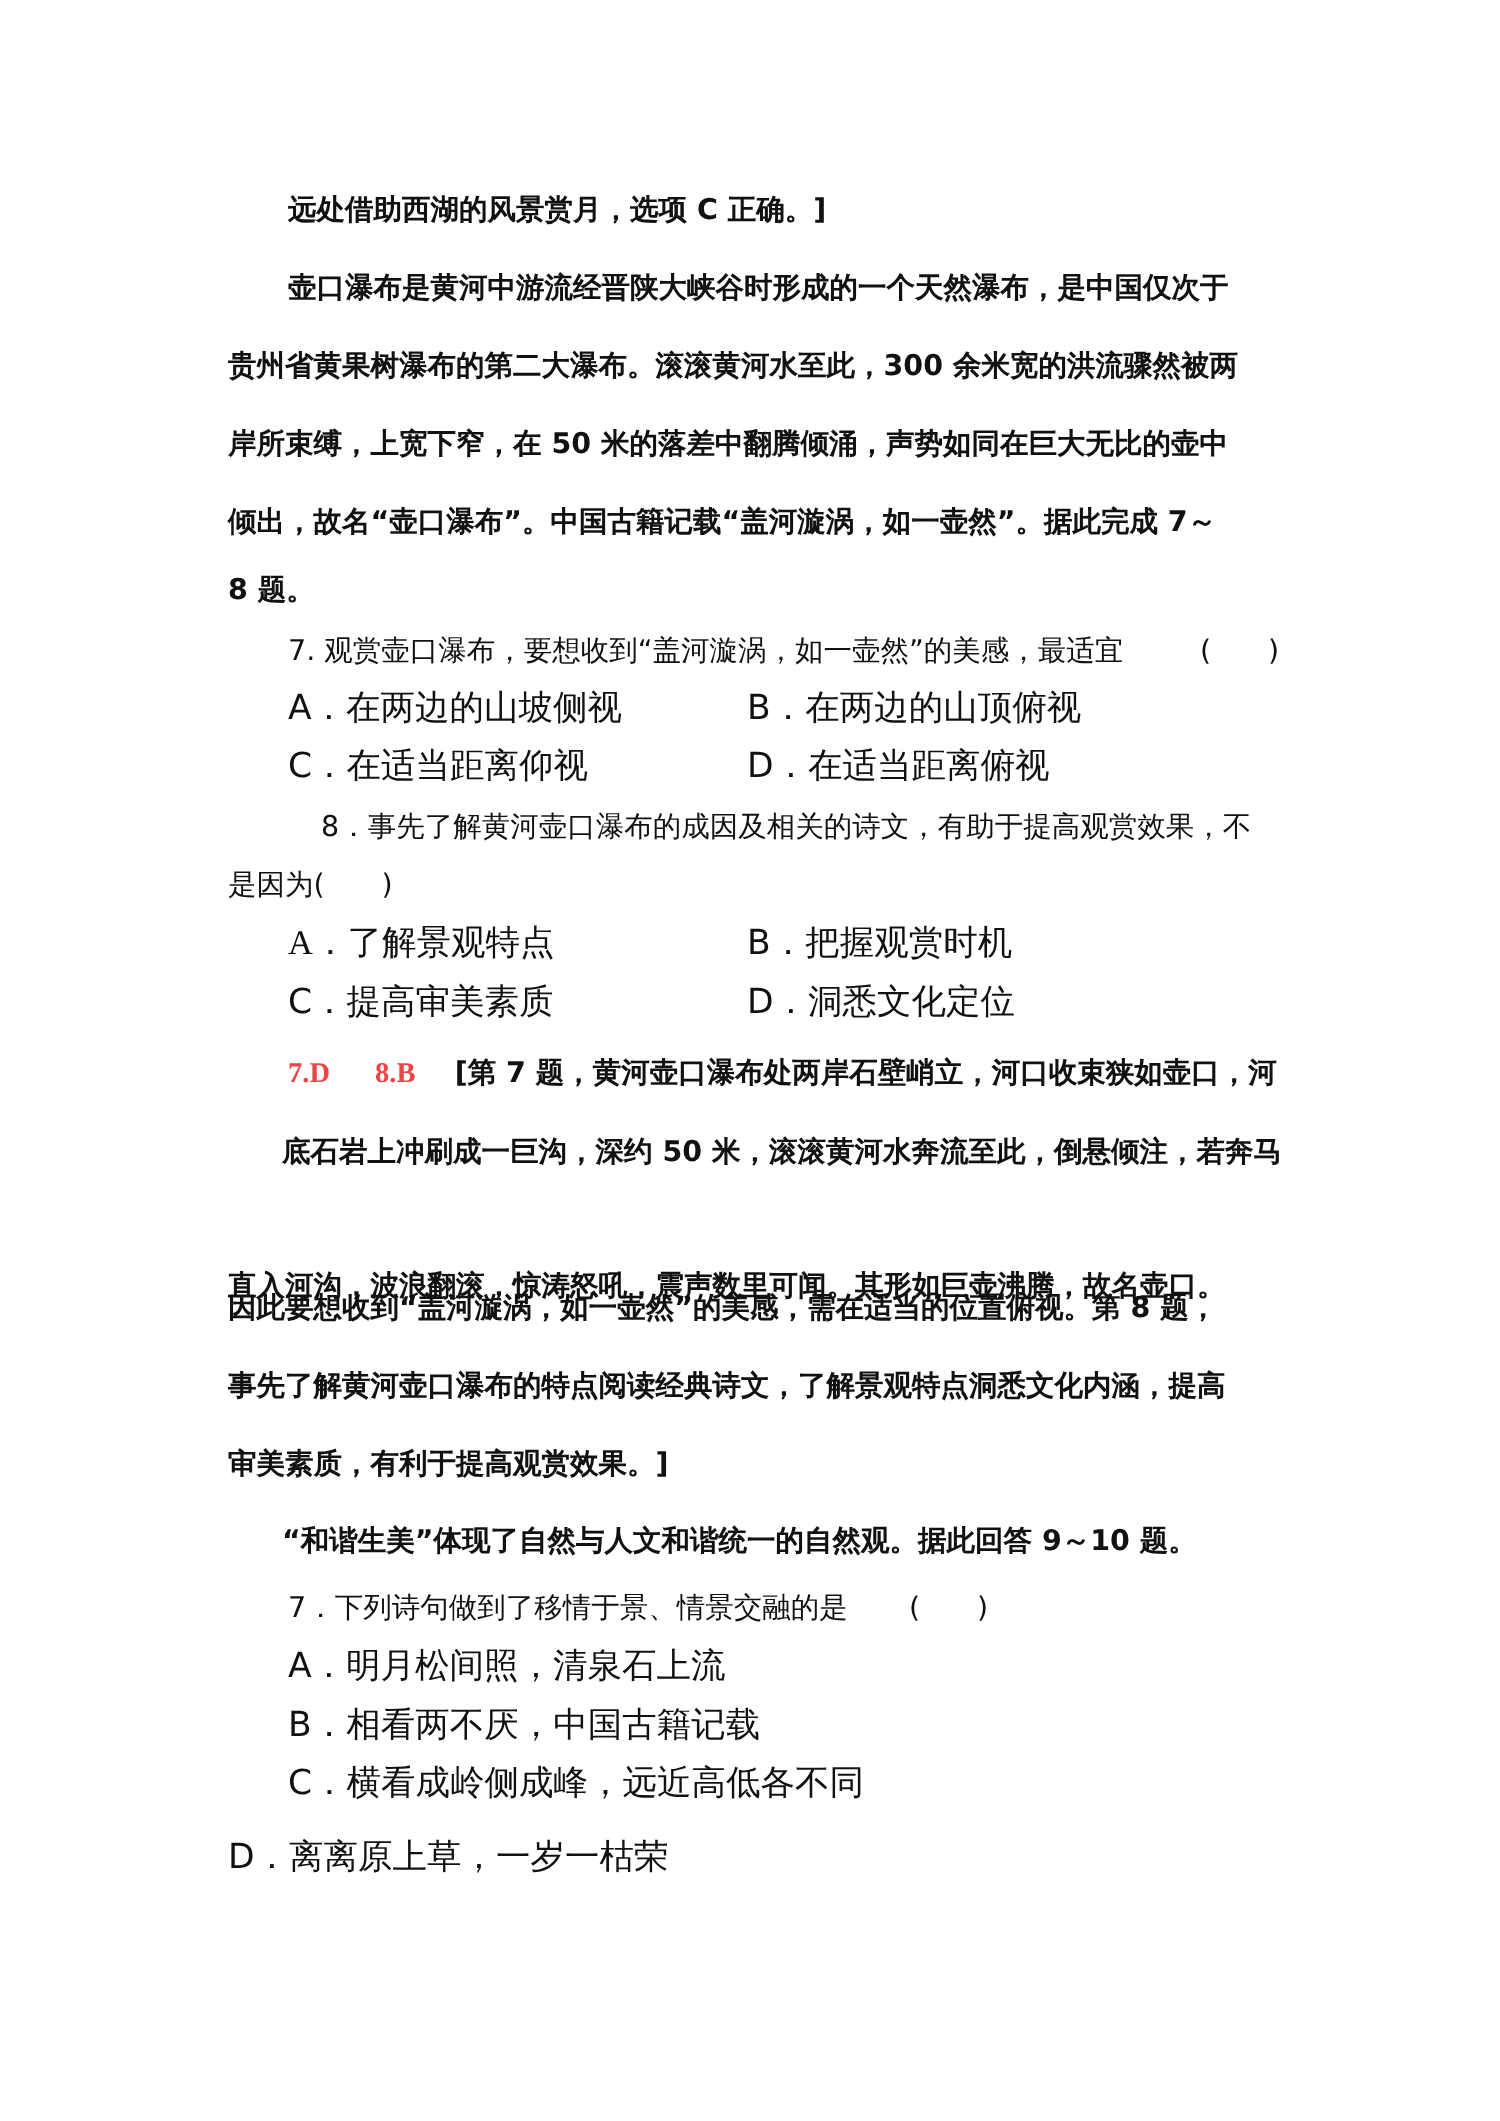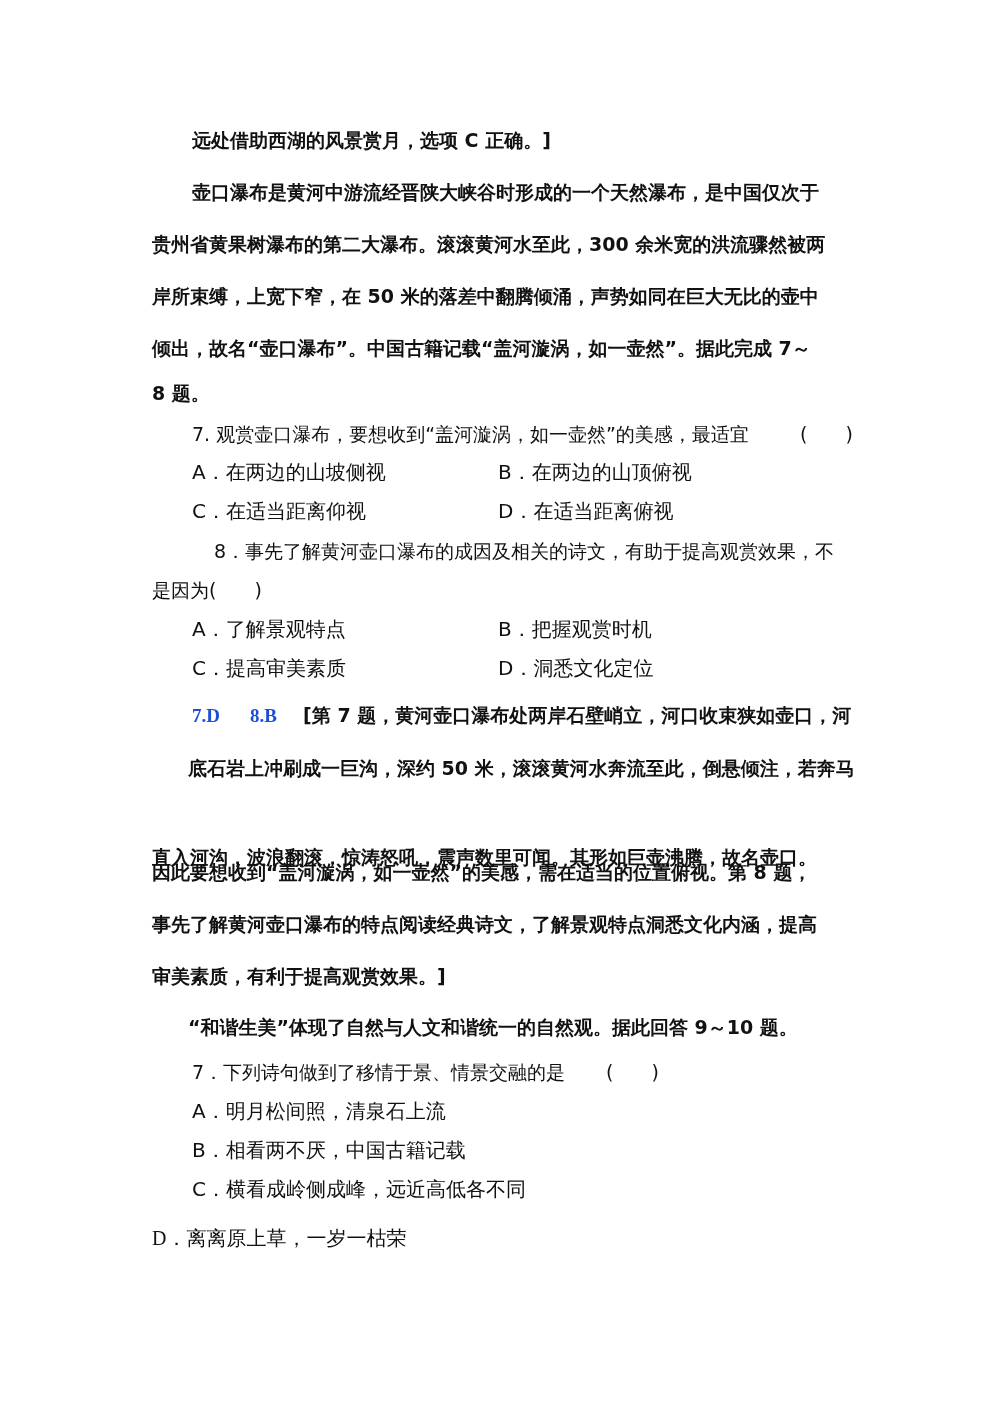--- a/index.html
+++ b/index.html
@@ -2,22 +2,22 @@
 <html><head>
 <meta charset="utf-8">
 <style>
   html, body { margin:0; padding:0; background:#ffffff; }
   body { width:1000px; height:1414px; position:relative; overflow:hidden;
          font-family:"DejaVu Sans", sans-serif; color:#111; }
   .line { position:absolute; left:0; white-space:nowrap; font-size:19px; line-height:24px; }
   .bold { font-weight:bold; }
   .ind { left:192px; }
   .noind { left:152px; }
-  .red { color:#1d4ed8; font-family:"Liberation Serif", serif; font-weight:bold; font-size:19px; }
-  .opt { position:absolute; white-space:nowrap; font-size:20px; line-height:24px; }
+  .red { color:#ef4444; font-family:"Liberation Serif", serif; font-weight:bold; font-size:19px; }
+  .opt { position:absolute; white-space:nowrap; font-size:23px; line-height:24px; }
 </style>
 </head>
 <body>
 
 <div>
 
   <div class="line bold ind" style="top:128px;">远处借助西湖的风景赏月，选项 C 正确。]</div>
 
   <div>
     <div class="line bold ind" style="top:180px;">壶口瀑布是黄河中游流经晋陕大峡谷时形成的一个天然瀑布，是中国仅次于</div>
@@ -32,21 +32,21 @@
     <div class="line" style="top:422px; left:800px;">(　　)</div>
     <div class="opt" style="top:460px; left:192px;">A．在两边的山坡侧视</div>
     <div class="opt" style="top:460px; left:498px;">B．在两边的山顶俯视</div>
     <div class="opt" style="top:499px; left:192px;">C．在适当距离仰视</div>
     <div class="opt" style="top:499px; left:498px;">D．在适当距离俯视</div>
   </div>
 
   <div>
     <div class="line ind" style="top:539px;margin-left:22px;">8．事先了解黄河壶口瀑布的成因及相关的诗文，有助于提高观赏效果，不</div>
     <div class="line noind" style="top:578px;">是因为(　　)</div>
-    <div class="opt" style="top:617px; left:192px;">A．了解景观特点</div>
+    <div class="opt" style="top:617px; left:192px;font-family:Liberation Serif, serif;">A．了解景观特点</div>
     <div class="opt" style="top:617px; left:498px;">B．把握观赏时机</div>
     <div class="opt" style="top:656px; left:192px;">C．提高审美素质</div>
     <div class="opt" style="top:656px; left:498px;">D．洞悉文化定位</div>
   </div>
 
   <div>
     <div class="line ind" style="top:703px;">
       <span class="red">7.D</span>
       <span style="display:inline-block;width:18px;"></span>
       <span class="red">8.B</span>
@@ -61,16 +61,16 @@
   </div>
 
   <div class="line bold" style="top:1015px; left:188px;">“和谐生美”体现了自然与人文和谐统一的自然观。据此回答 9～10 题。</div>
 
   <div>
     <div class="line" style="top:1060px; left:192px;">7．下列诗句做到了移情于景、情景交融的是</div>
     <div class="line" style="top:1060px; left:606px;">(　　)</div>
     <div class="opt" style="top:1099px; left:192px;">A．明月松间照，清泉石上流</div>
     <div class="opt" style="top:1138px; left:192px;">B．相看两不厌，中国古籍记载</div>
     <div class="opt" style="top:1177px; left:192px;">C．横看成岭侧成峰，远近高低各不同</div>
-    <div class="opt" style="top:1226px; left:152px;font-family:Liberation Serif, serif;">D．离离原上草，一岁一枯荣</div>
+    <div class="opt" style="top:1226px; left:152px;">D．离离原上草，一岁一枯荣</div>
   </div>
 
 </div>
 
 </body></html>

